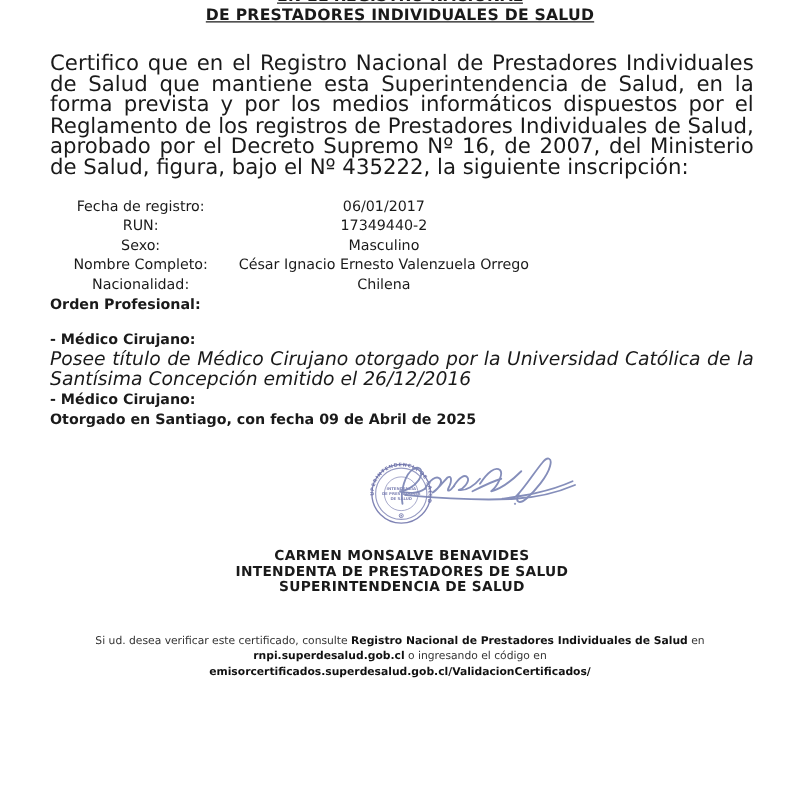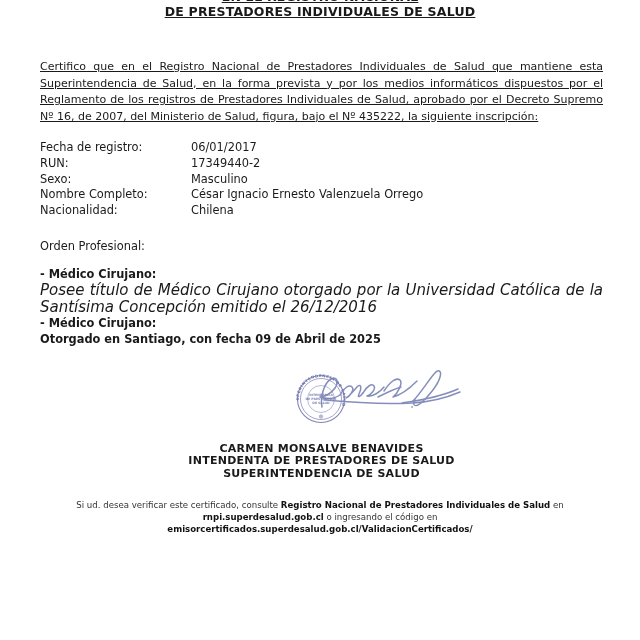--- a/index.html
+++ b/index.html
@@ -41,50 +41,49 @@
   }
   .title-line-2 {
     margin-top: 0px;
   }
 
   
   .content {
     padding: 0 37px 0 40px;
   }
   .intro {
-    margin-top: 40px;
-    font-size: 11px;
+    margin-top: 24px;
+    font-size: 17px;
     line-height: 16.6px;
     text-align: justify;
     text-justify: inter-word;
-    text-decoration: underline;
   }
 
   
   .fields {
     margin-top: 15px;
     font-size: 11.4px;
     line-height: 15.6px;
     border-collapse: collapse;
   }
   .fields td {
     padding: 0;
     vertical-align: top;
     white-space: nowrap;
+    text-align: center;
   }
   .fields td.label {
     width: 145px;
     padding-right: 6px;
   }
 
   
   .section-title {
-    margin-top: 21px;
-    font-size: 11.4px;
-    font-weight: normal;
+    font-size: 11.4px;
+    font-weight: bold;
   }
   .order-entry {
     margin-top: 14px;
   }
   .order-head {
     font-size: 11.4px;
     font-weight: bold;
     line-height: 15px;
   }
   .order-body {
@@ -132,21 +131,21 @@
     text-align: center;
     font-size: 11px;
     font-weight: bold;
     line-height: 12.6px;
     letter-spacing: 0.25px;
     margin-top: 2px;
   }
 
   
   .footer {
-    margin-top: 18px;
+    margin-top: 30px;
     padding: 0 64px;
     text-align: center;
     font-size: 8.6px;
     line-height: 12.4px;
     color: #333333;
   }
   .footer b { color: #111111; }
 </style>
 </head>
 <body>

